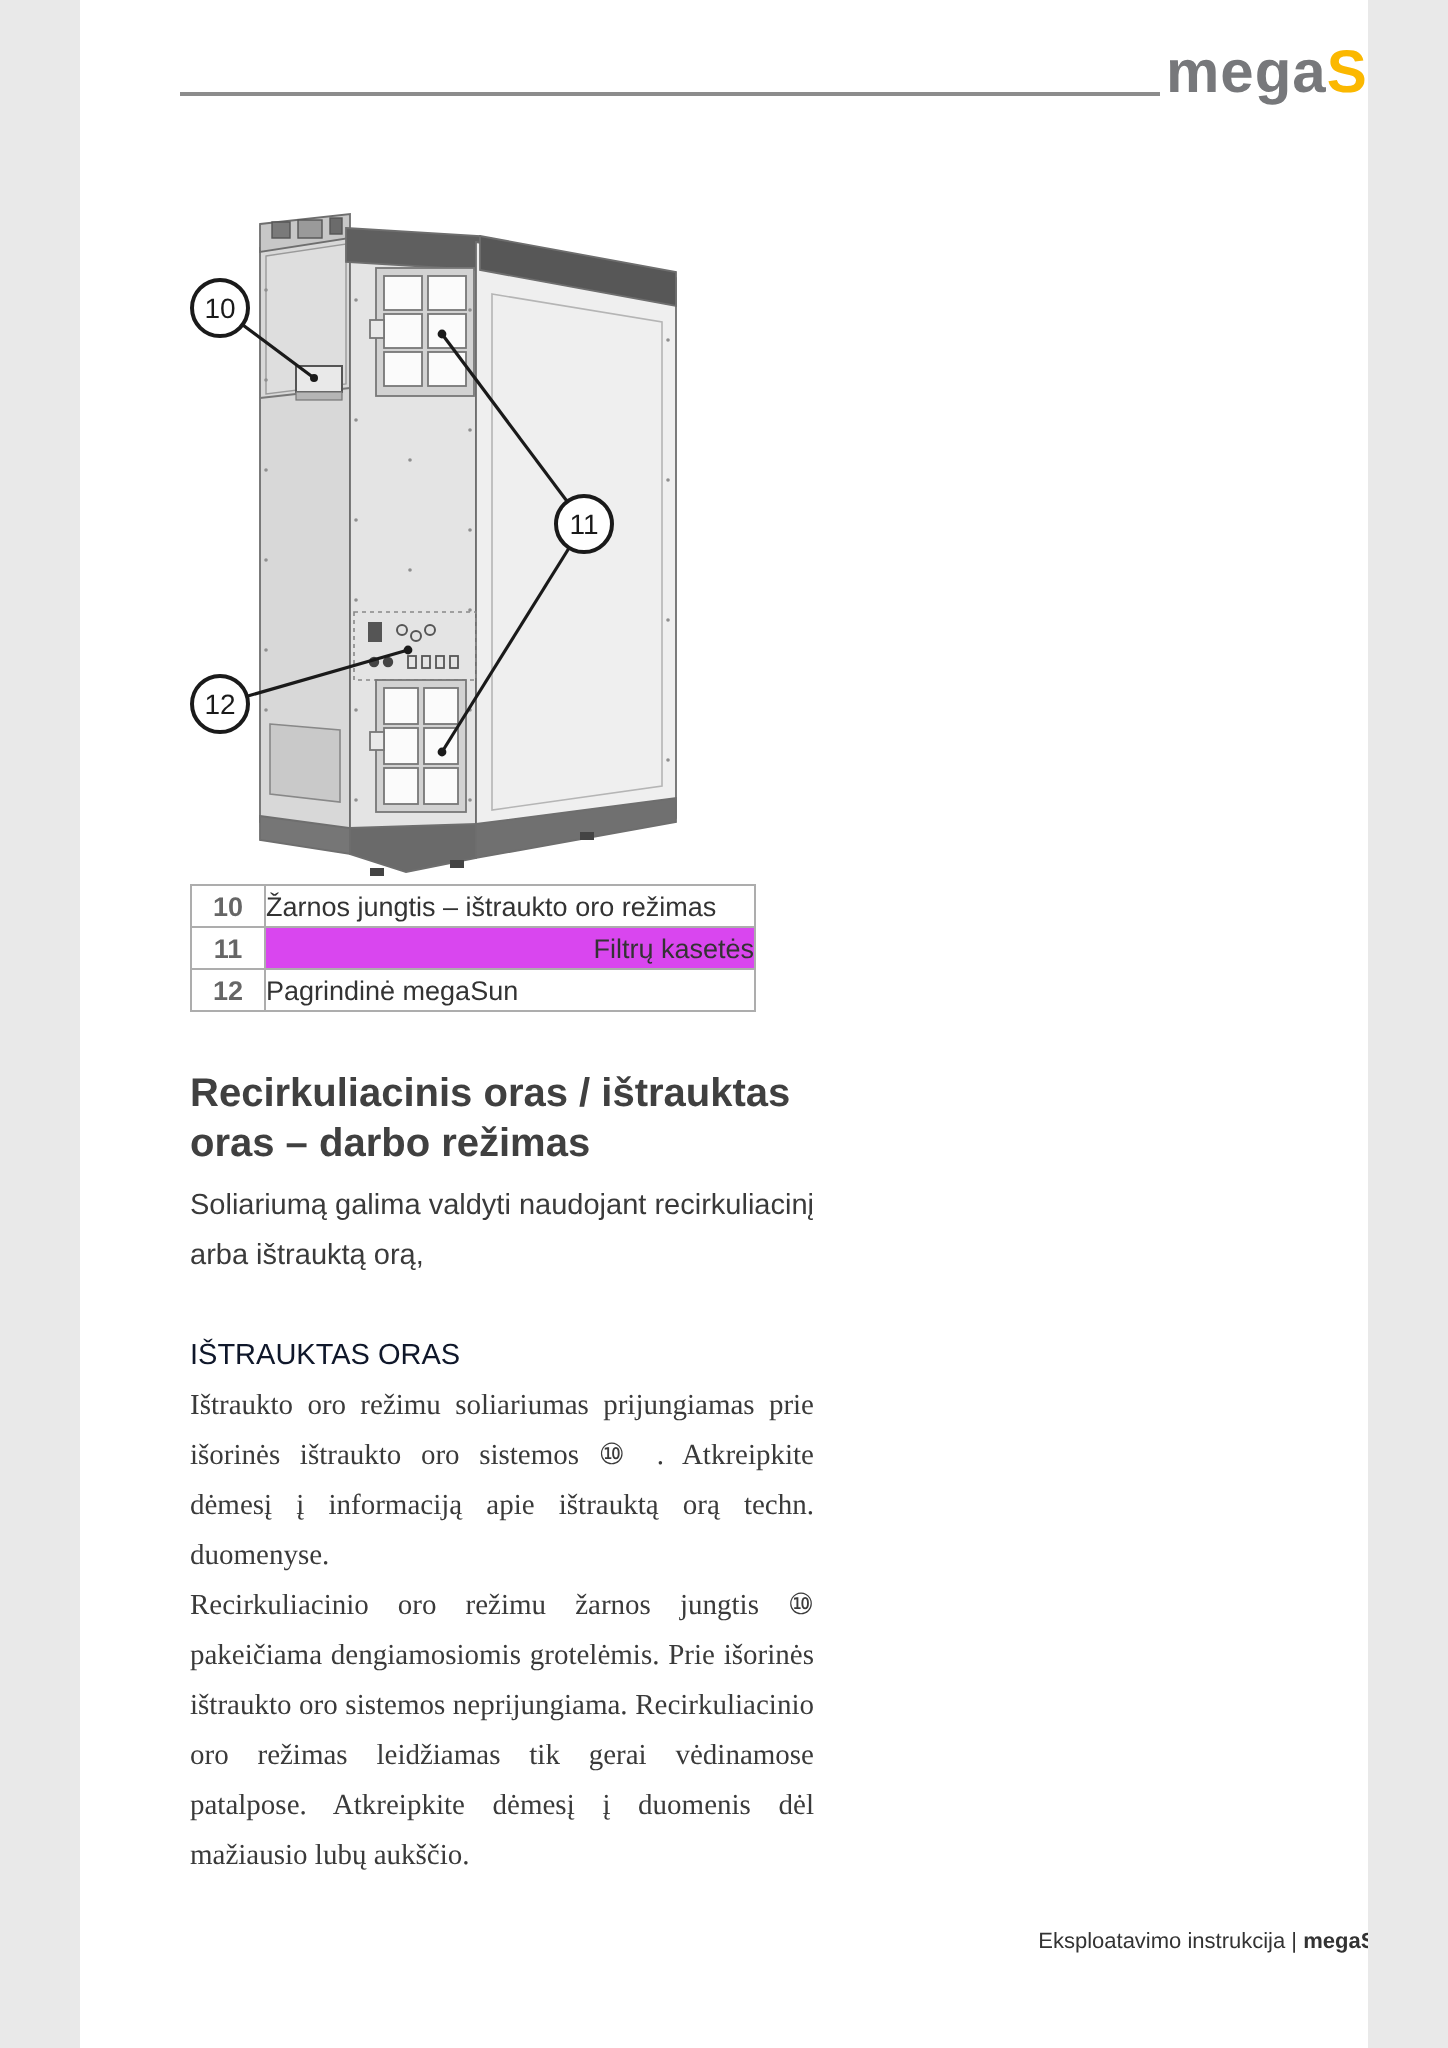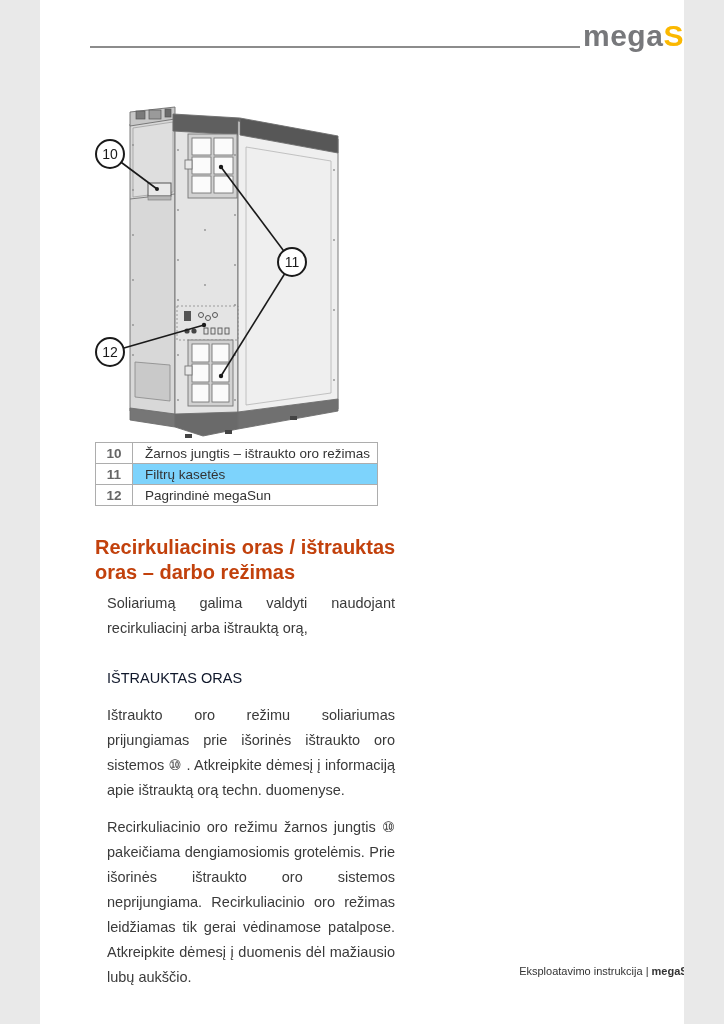--- a/index.html
+++ b/index.html
@@ -20,32 +20,32 @@
   
   .figure { position:absolute; left:45px; top:100px; width:280px; height:340px; }
 
   
   .parts-table {
     position:absolute; left:55px; top:442px; width:283px;
     border-collapse:collapse; font-size:13.5px;
   }
   .parts-table td { border:1px solid #adadad; height:20px; padding:0; }
   .parts-table td.num { width:36px; text-align:center; font-weight:700; color:#666; background:#fff; }
-  .parts-table td.label { padding-left:12px; color:#333; }
-  .parts-table tr.hl td.label { background:#7dd3fc; }
+  .parts-table td.label { color:#333; }
+  .parts-table tr.hl td.label { background:#d946ef;text-align:right; }
 
   
   .content { position:absolute; left:55px; top:535px; width:312px; }
   .content h1 {
-    margin:0; font-size:20px; line-height:25px; font-weight:700; color:#c2410c;
-  }
-  .content p { margin:12px; font-size:14.5px; line-height:25px; }
+    margin:0; font-size:20px; line-height:25px; font-weight:700; color:#404040;
+  }
+  .content p { margin:0; font-size:14.5px; line-height:25px; }
   .content .intro { margin-top:6px; text-align:justify; }
   .content .subhead { margin-top:25px; color:#0f172a; }
-  .content .body { text-align:justify; }
+  .content .body { text-align:justify;font-family:Liberation Serif, serif; }
 
   
   .footer {
     position:absolute; left:0; top:950px; width:724px; height:42px;
     display:flex; align-items:center; justify-content:flex-end; box-sizing:border-box;
   }
   .footer-text { font-size:11px; color:#333; margin-right:10px; }
   .footer-text b { font-weight:700; }
   .footer-divider { width:1px; height:38px; background:#555; margin-right:8px; }
   .page-number { font-size:18px; color:#9e9e9e; width:28px; text-align:center;margin-top:15px; }

